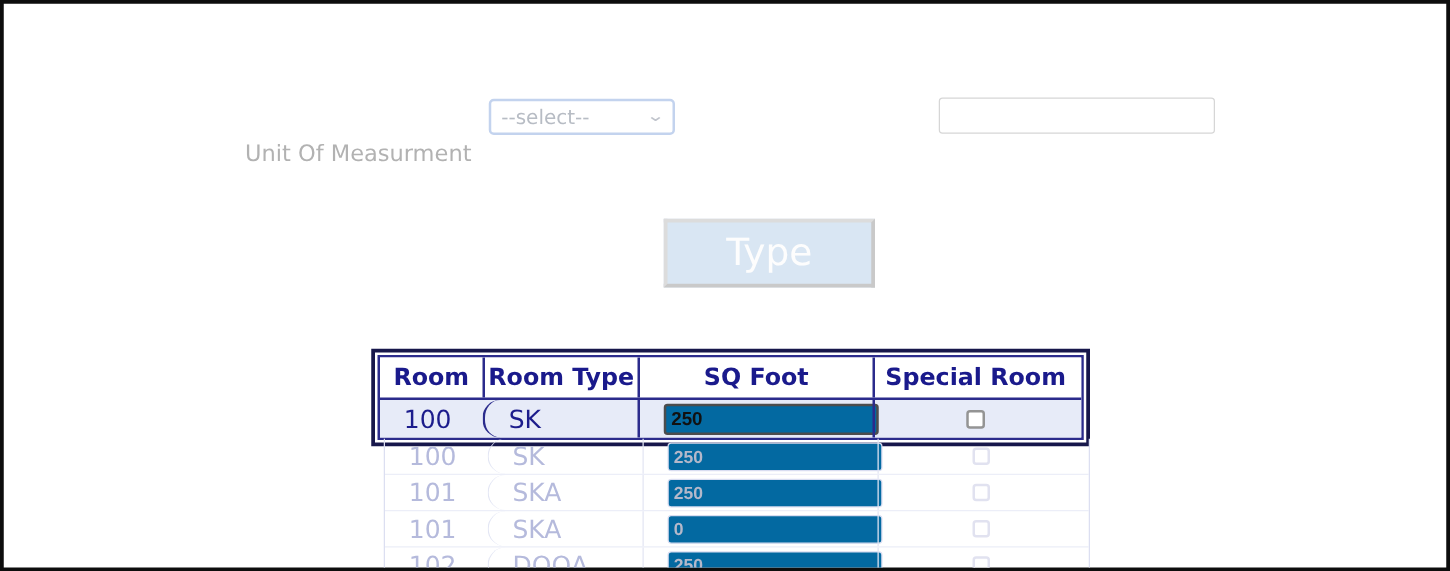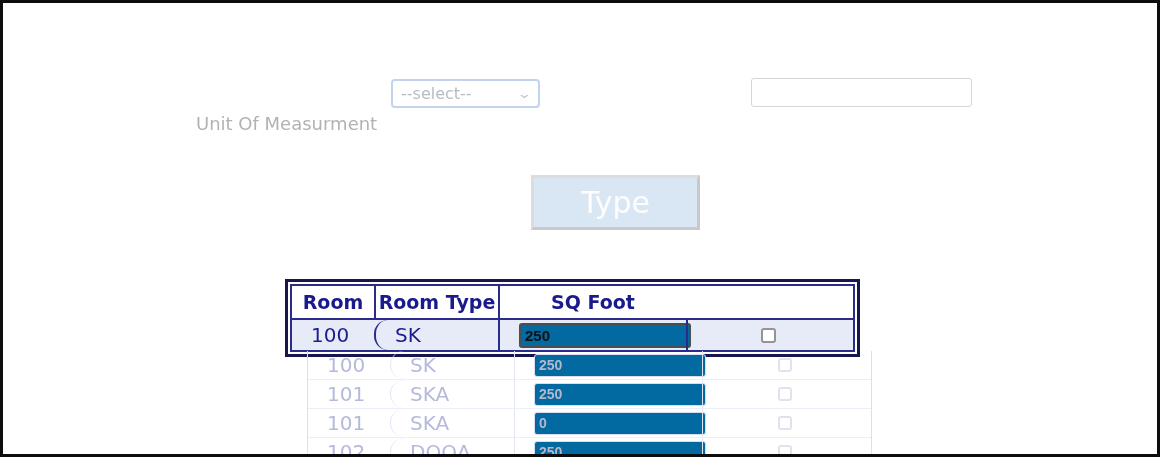--- a/index.html
+++ b/index.html
@@ -36,21 +36,21 @@
   }
   
   .save-btn {
     position:absolute; left:528px; top:172px; width:169px; height:55px;
     background:#d9e6f3; border:3px solid #dcdcdc;
     border-right-color:#c9c9c9; border-bottom-color:#c9c9c9;
     color:#fdfdfd; font-size:30px; font-family:inherit; cursor:pointer;
   }
   
   .hl-box {
-    position:absolute; left:282px; top:276px;
+    position:absolute; left:294px; top:276px;
     border:3px solid #17174b; background:#fff; padding:2px;
   }
   .tbl { border:2px solid #2b2b8c; width:565px; }
   .trow { display:grid; grid-template-columns:82px 124px 188px 163px; }
   .trow > div { display:flex; align-items:center; }
   .trow > div + div { border-left:2px solid #2b2b8c; }
   .thead { height:34px; border-bottom:2px solid #2b2b8c; background:#fff; }
   .thead > div {
     justify-content:center; color:#1a1a8c; font-weight:bold; font-size:19px;
   }
@@ -99,20 +99,21 @@
   <input class="text-input" type="text" value="" style="">
 
   <button class="save-btn">Type</button>
 
   <div class="hl-box">
     <div class="tbl">
       <div class="trow thead">
         <div>Room</div>
         <div>Room Type</div>
         <div>SQ Foot</div>
+        <div>Special Room</div>
       </div>
       <div class="trow row-hl">
         <div class="cell-left">100</div>
         <div class="cell-left">SK</div>
         <div>
           <input class="sqfoot-input" type="text" value="250" style="">
         </div>
         <div class="cell-center">
           <input class="cbx" type="checkbox" style="">
         </div>

